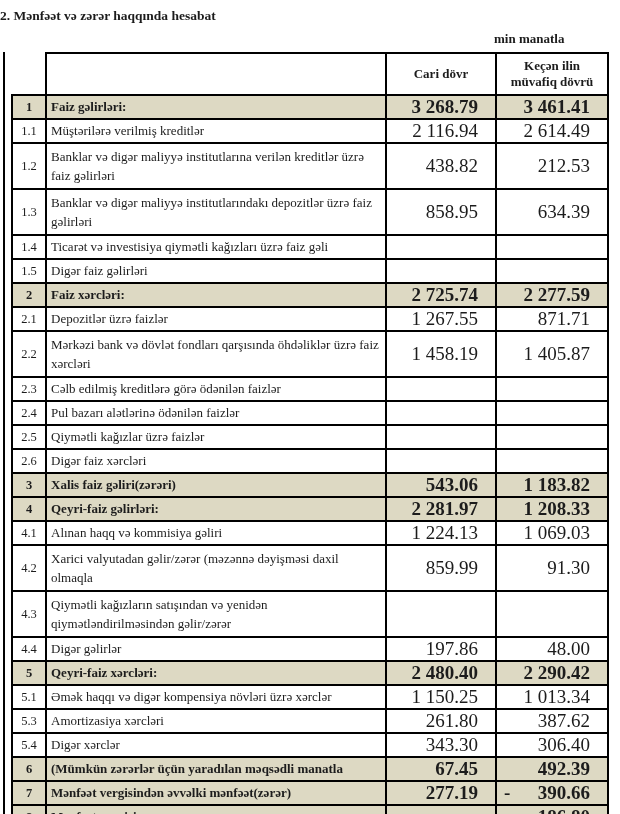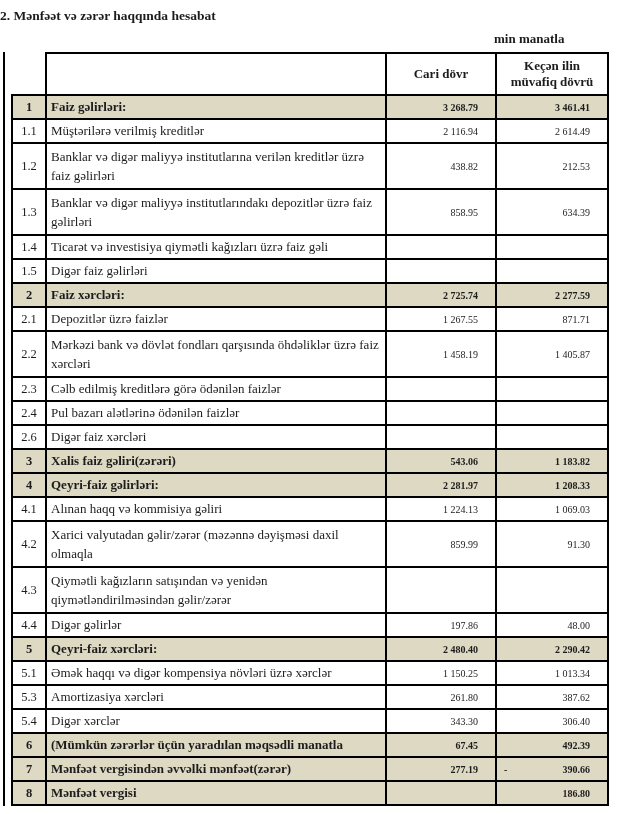--- a/index.html
+++ b/index.html
@@ -30,21 +30,21 @@
   col.c-cur{width:110px;}
   col.c-prev{width:112px;}
   th,td{border:2px solid #000;padding:0;vertical-align:middle;}
   th{height:40px;font-size:13px;font-weight:bold;text-align:center;line-height:1.25;padding:0 4px;}
   th.blank-th{border:none;}
   tr.single td{height:19px;}
   tr.tall td{height:41px;}
   td.num{text-align:center;font-size:12.5px;padding:0 1px;}
   td.label{padding:1px 2px 2px 4px;line-height:19px;}
   tr.single td.label{white-space:nowrap;overflow:hidden;}
-  td.val{font-size:10px;margin-left:46px;}
+  td.val{font-size:19px;margin-left:46px;}
   td.val .cellbox{display:flex;align-items:center;justify-content:flex-end;padding-right:17px;}
   td.val .cellbox.dashbox{padding-right:30px;}
   td.val .cellbox.negbox{justify-content:space-between;padding-left:7px;}
   tr.total{background:#ddd9c3;font-weight:bold;}
   .neg-sign{font-weight:bold;}
 </style>
 </head>
 <body>
 
 <div class="page-title">2. Mənfəət və zərər haqqında hesabat</div>
@@ -207,20 +207,30 @@
           <td class="num">2.4</td>
           <td class="label">Pul bazarı alətlərinə ödənilən faizlər</td>
           <td class="val">
             <div class="cellbox"></div>
           </td>
           <td class="val">
             <div class="cellbox"></div>
           </td>
         </tr>
         <tr class="single">
+          <td class="num">2.5</td>
+          <td class="label">Qiymətli kağızlar üzrə faizlər</td>
+          <td class="val">
+            <div class="cellbox"></div>
+          </td>
+          <td class="val">
+            <div class="cellbox"></div>
+          </td>
+        </tr>
+        <tr class="single">
           <td class="num">2.6</td>
           <td class="label">Digər faiz xərcləri</td>
           <td class="val">
             <div class="cellbox dashbox">
               <span></span>
             </div>
           </td>
           <td class="val">
             <div class="cellbox dashbox">
               <span></span>

